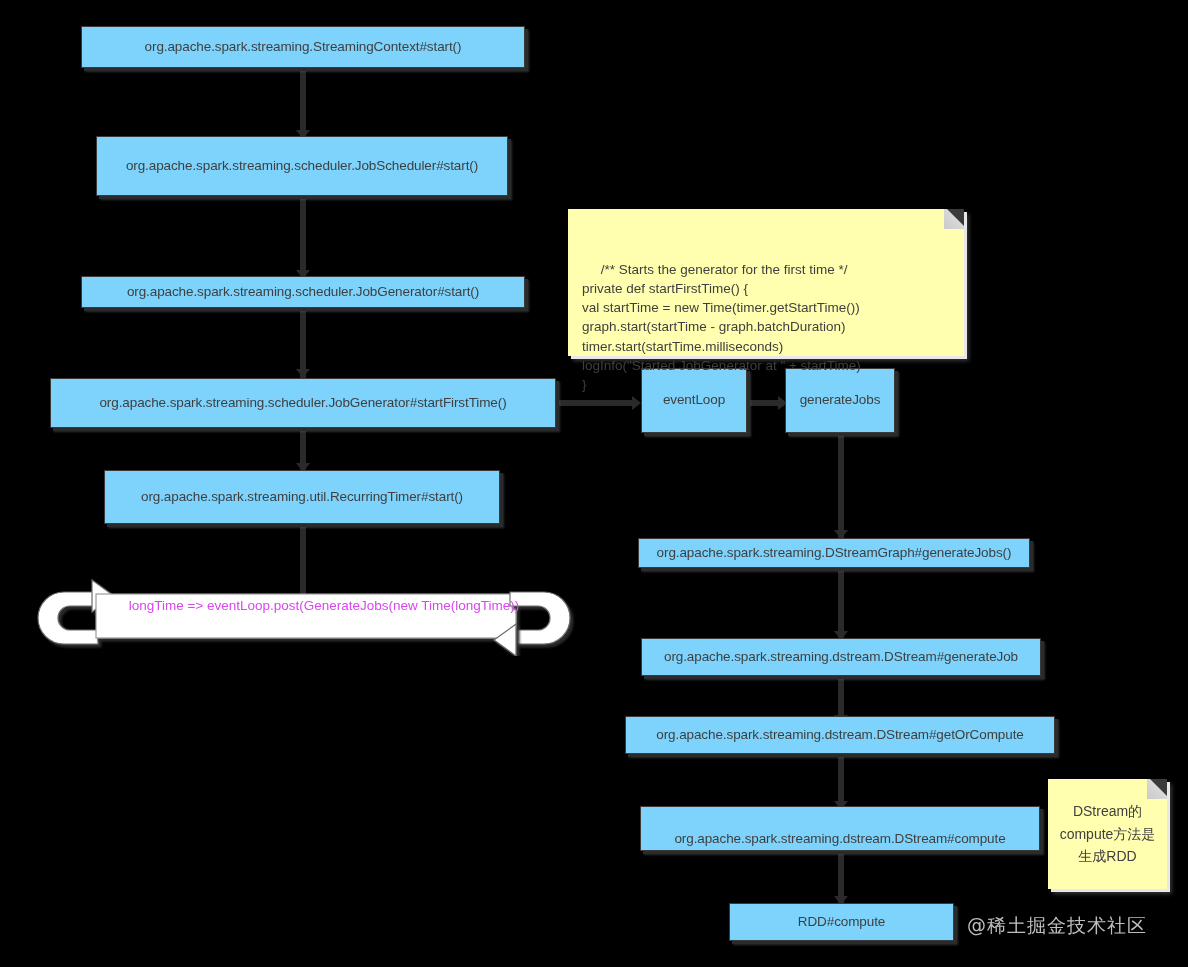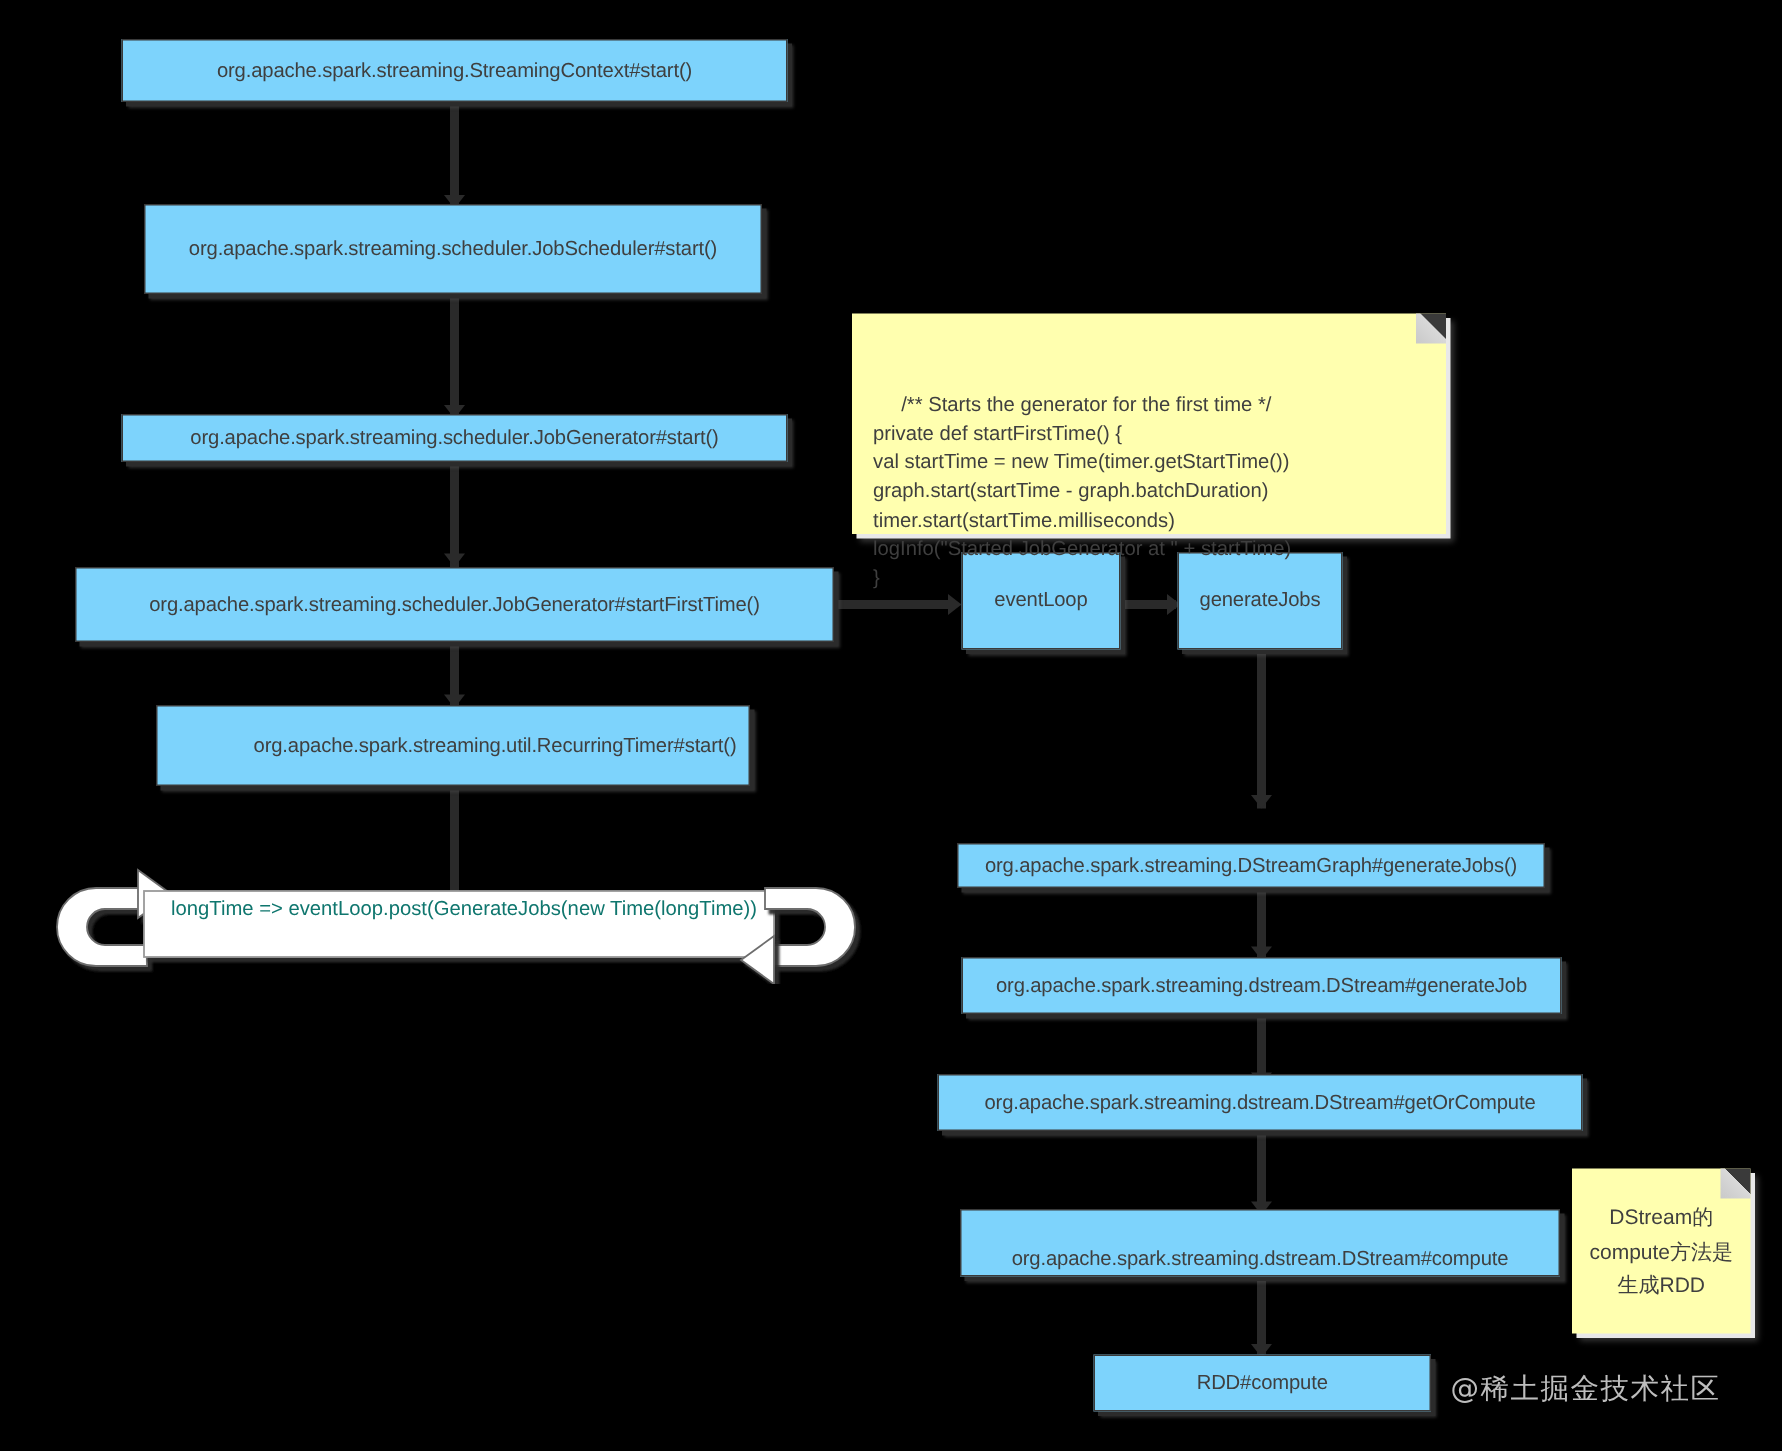--- a/index.html
+++ b/index.html
@@ -92,22 +92,22 @@
     line-height: 1.62;
     padding: 13px 8px;
   }
 
   
   #loop-banner { position: absolute; }
   #loop-banner .label {
     position: absolute;
     left: 96px; top: 22px;
     width: 420px;
-    text-align: left;
-    color: #0f766e;
+    text-align: center;
+    color: #d946ef;
     font-size: 13.5px;
     white-space: nowrap;
     pointer-events: none;
   }
 
   
   #watermark {
     position: absolute;
     color: #d8d8d8;
     font-size: 19px;
@@ -166,33 +166,33 @@
   </div>
 
   <div class="node" style="left:81px;  top:276px; width:444px; height:32px;">
     <span>org.apache.spark.streaming.scheduler.JobGenerator#start()</span>
   </div>
 
   <div class="node" style="left:50px;  top:378px; width:506px; height:50px;">
     <span>org.apache.spark.streaming.scheduler.JobGenerator#startFirstTime()</span>
   </div>
 
-  <div class="node" style="left:104px; top:470px; width:396px; height:54px;justify-content:flex-end;">
+  <div class="node" style="left:104px; top:470px; width:396px; height:54px;">
     <span>org.apache.spark.streaming.util.RecurringTimer#start()</span>
   </div>
 
   <div class="node" style="left:641px; top:368px; width:106px; height:65px;">
     <span>eventLoop</span>
   </div>
 
   <div class="node" style="left:785px; top:368px; width:110px; height:65px;">
     <span>generateJobs</span>
   </div>
 
-  <div class="node" style="left:638px; top:562px; width:392px; height:30px;">
+  <div class="node" style="left:638px; top:538px; width:392px; height:30px;">
     <span>org.apache.spark.streaming.DStreamGraph#generateJobs()</span>
   </div>
 
   <div class="node" style="left:641px; top:638px; width:400px; height:38px;">
     <span>org.apache.spark.streaming.dstream.DStream#generateJob</span>
   </div>
 
   <div class="node" style="left:625px; top:716px; width:430px; height:38px;">
     <span>org.apache.spark.streaming.dstream.DStream#getOrCompute</span>
   </div>

